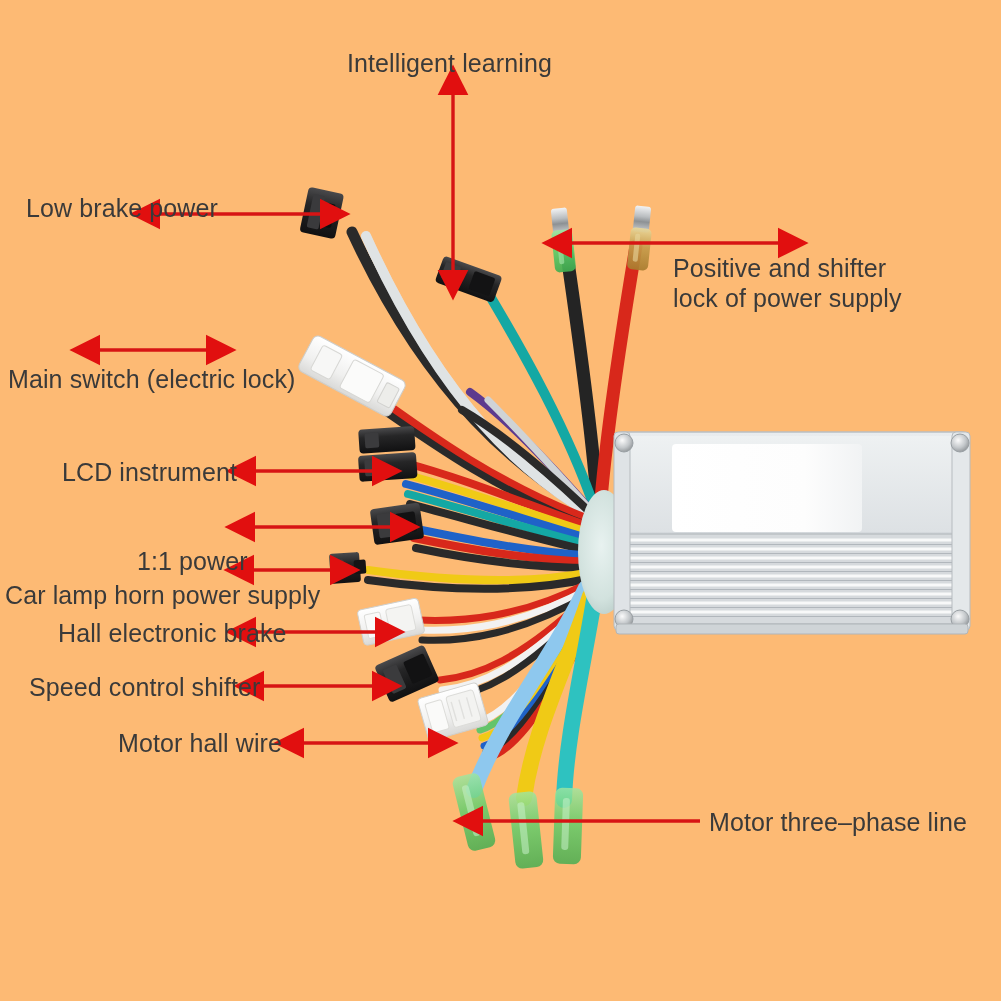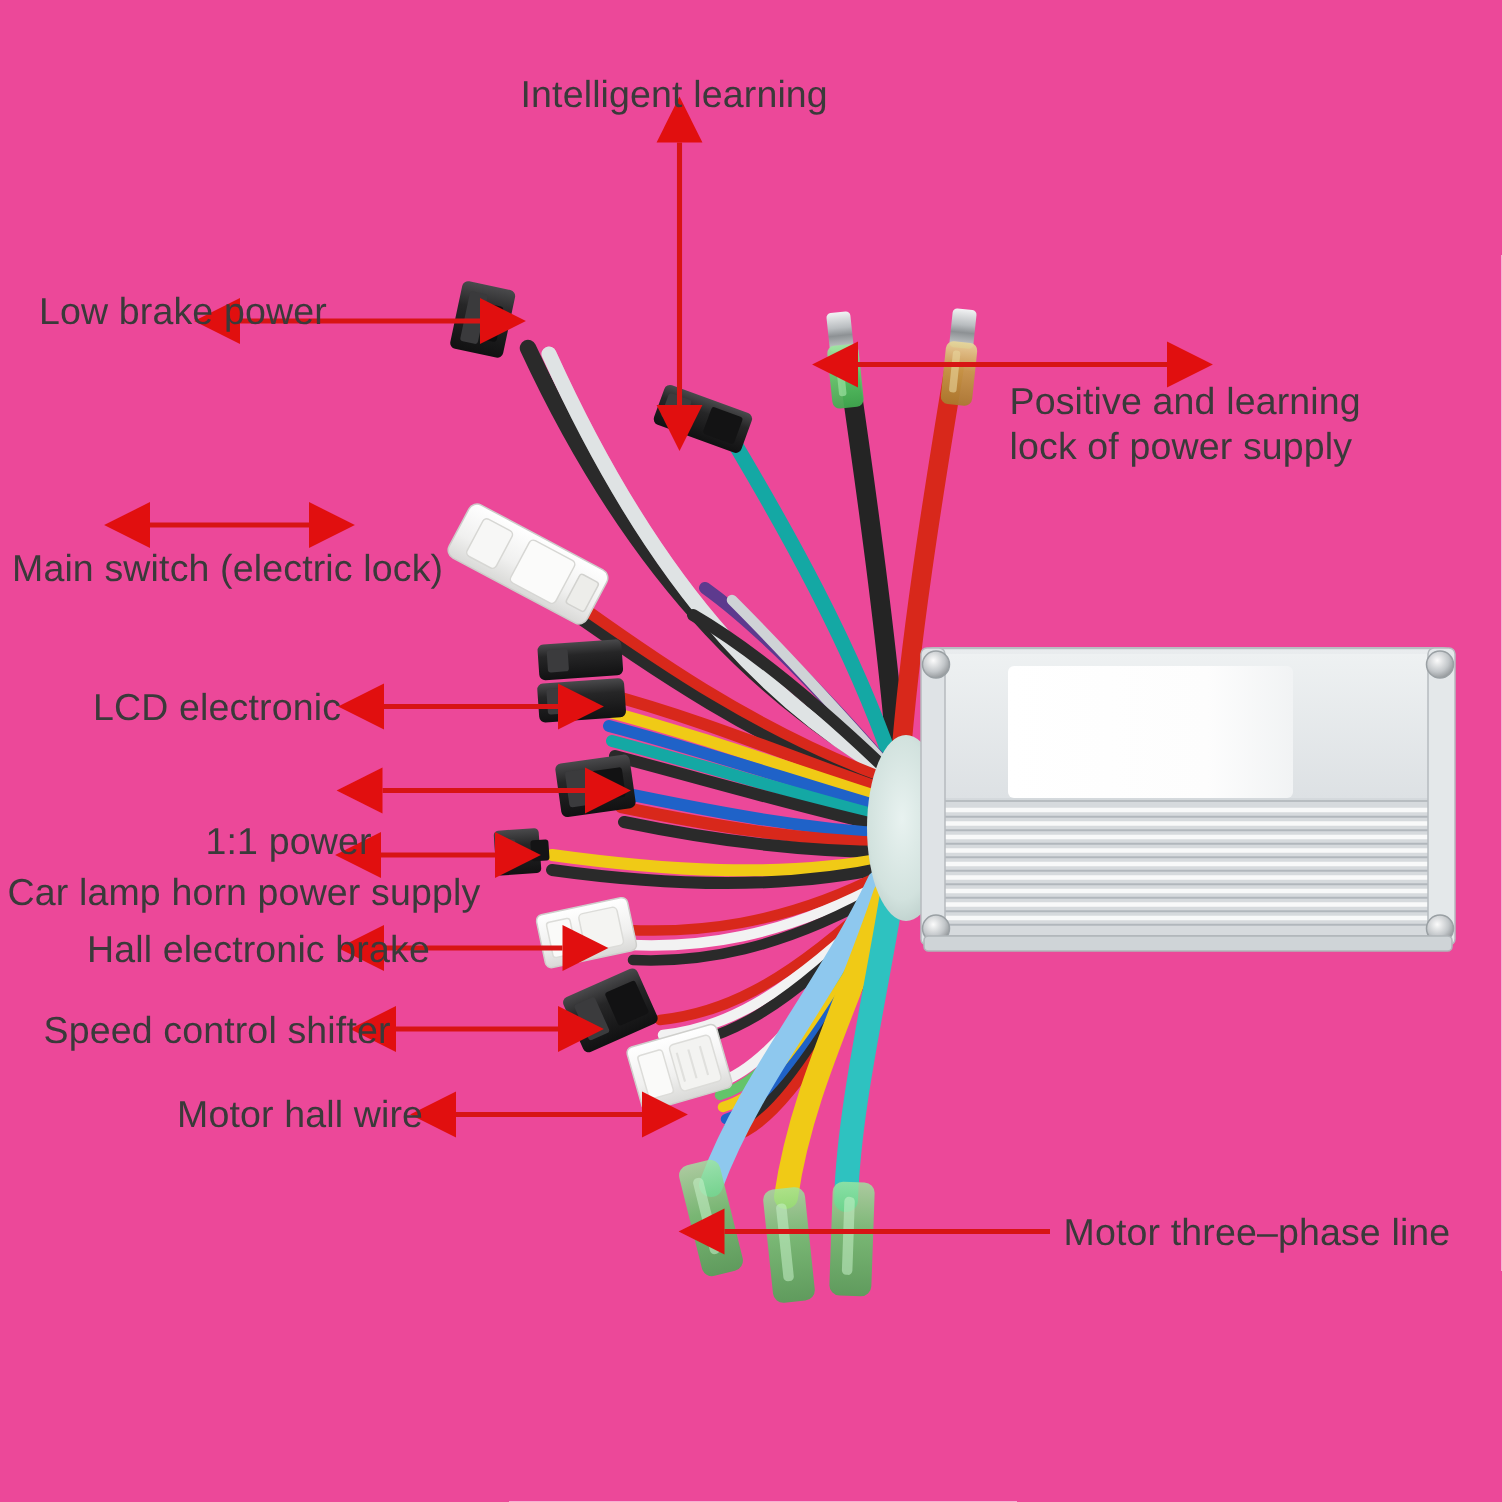--- a/index.html
+++ b/index.html
@@ -1,18 +1,18 @@
 <!DOCTYPE html>
 <html><head>
 <meta charset="utf-8">
 <style>
   html,body{margin:0;padding:0;background:#fff;}
   body{width:1001px;height:1001px;overflow:hidden;
        font-family:"Liberation Sans","DejaVu Sans",sans-serif;}
-  #stage{position:relative;width:1001px;height:1001px;background:#ec4899;}
+  #stage{position:relative;width:1001px;height:1001px;background:#fdba74;}
 
   .lbl{position:absolute;color:#3a3a3a;font-weight:300;
        font-size:25px;line-height:30px;white-space:pre;letter-spacing:.1px;}
   .lbl.two{white-space:normal;}
 
   svg.layer{position:absolute;left:0;top:0;width:1001px;height:1001px;
             overflow:visible;}
   svg.arrows{z-index:40;}
   svg.art{z-index:10;}
   .lbl{z-index:50;}
@@ -286,27 +286,27 @@
       <line x1="304" y1="743" x2="428" y2="743" marker-start="url(#aL)" marker-end="url(#aR)"></line>
       <line x1="483" y1="821" x2="700" y2="821" marker-start="url(#aL)"></line>
     </g>
   </svg>
 
   <div class="lbl" style="left:347px;top:48px;">Intelligent learning</div>
 
   <div class="lbl" style="left:26px;top:193px;">Low brake power</div>
 
   <div class="lbl two" style="left:673px;top:253px;width:300px;">
-    <div>Positive and learning</div>
+    <div>Positive and shifter</div>
     <div>lock of power supply</div>
   </div>
 
   <div class="lbl" style="left:8px;top:364px;">Main switch (electric lock)</div>
 
-  <div class="lbl" style="left:62px;top:457px;">LCD electronic</div>
+  <div class="lbl" style="left:62px;top:457px;">LCD instrument</div>
 
   <div class="lbl" style="left:137px;top:514px;margin-top:32px;">1:1 power</div>
 
   <div class="lbl" style="left:5px;top:580px;text-align:right;">Car lamp horn power supply</div>
 
   <div class="lbl" style="left:17px;top:618px;margin-left:41px;">Hall electronic brake</div>
 
   <div class="lbl" style="left:29px;top:672px;">Speed control shifter</div>
 
   <div class="lbl" style="left:118px;top:728px;">Motor hall wire</div>

